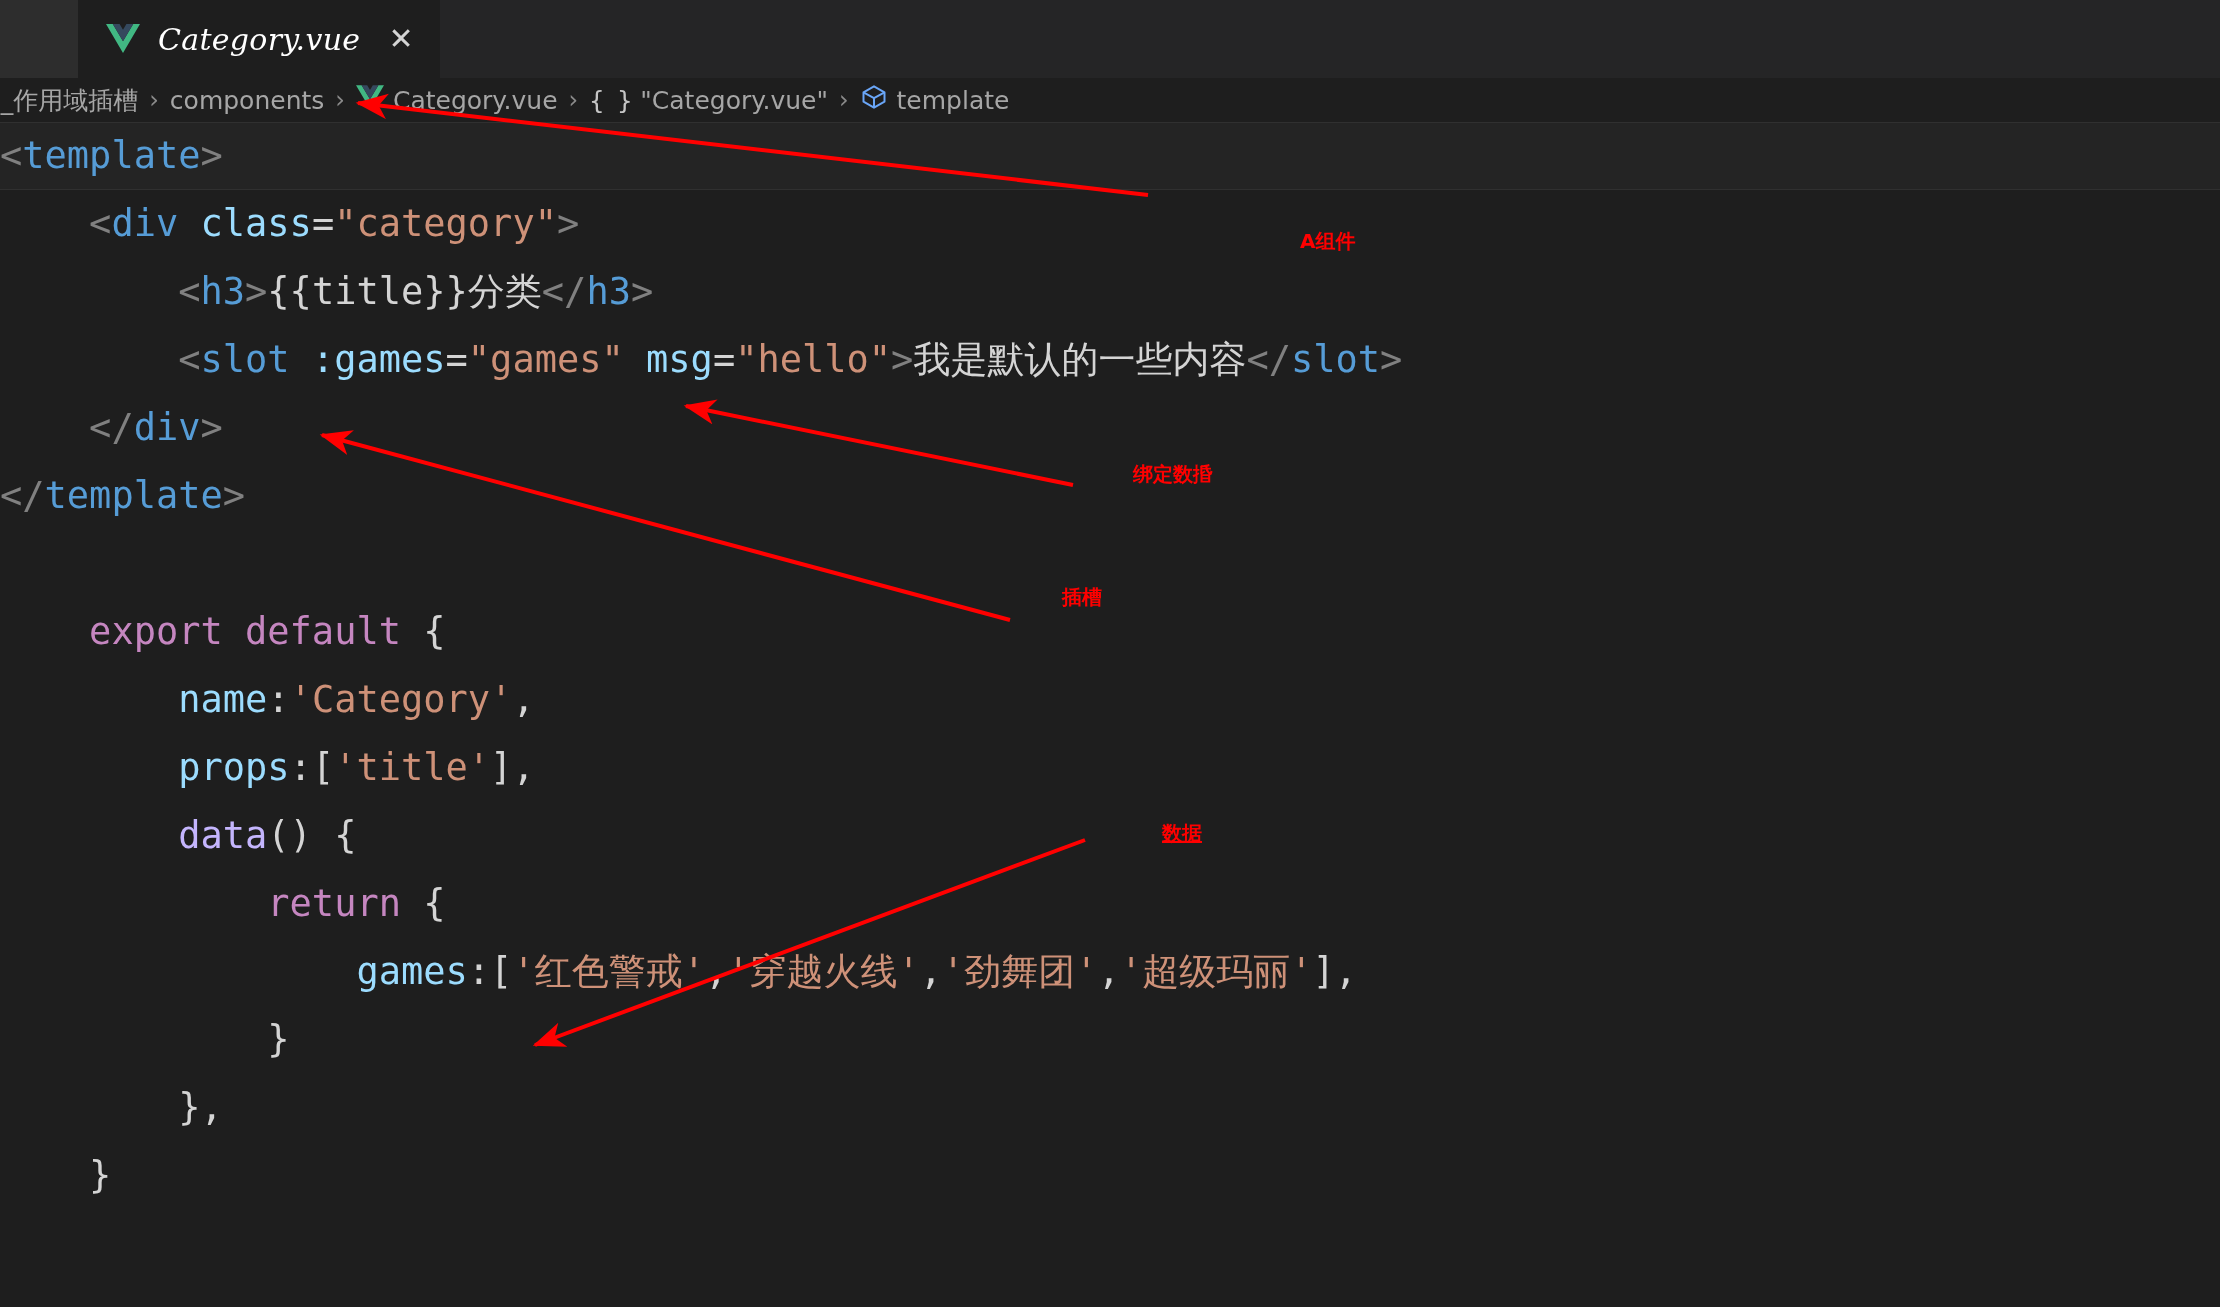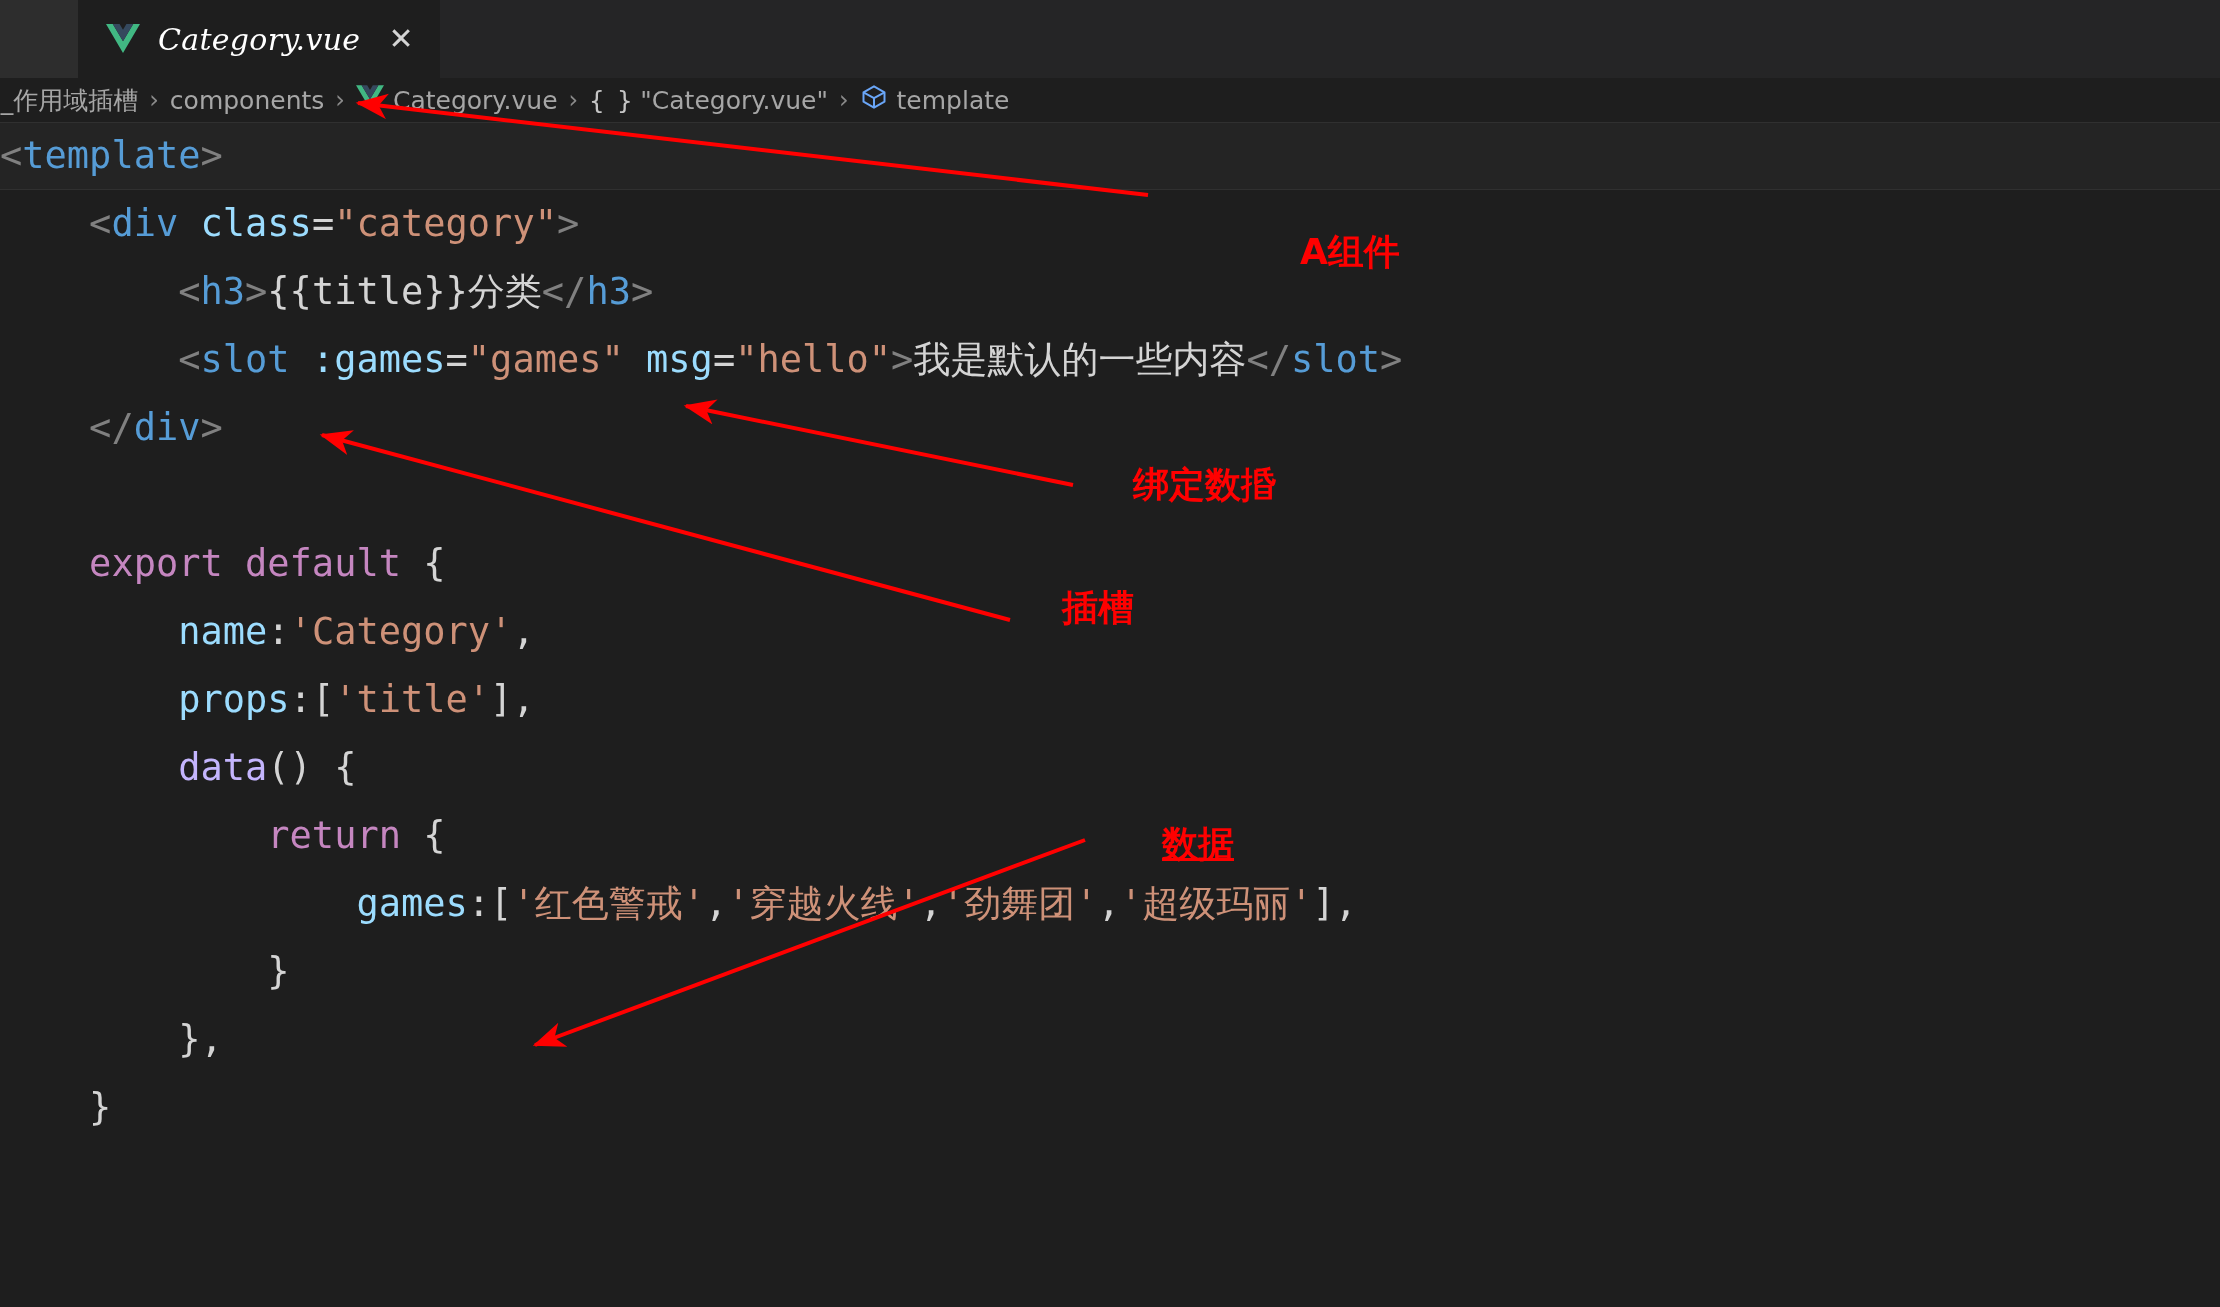--- a/index.html
+++ b/index.html
@@ -141,21 +141,21 @@
   .prop     { color: #9cdcfe; }
   .fn       { color: #c4b5fd; }
   .txt      { color: #d4d4d4; }
 
   
   .annot {
     position: absolute;
     color: #ff0000;
     font-family: "DejaVu Sans", "Liberation Sans", sans-serif;
     font-weight: bold;
-    font-size: 36px;
+    font-size: 20px;
     white-space: nowrap;
   }
   .arrow-layer {
     position: absolute;
     left: 0; top: 0;
     width: 2220px;
     height: 1307px;
     pointer-events: none;
   }
 </style>
@@ -208,20 +208,21 @@
       <span>template</span>
     </span>
   </div>
 
 <div class="editor" id="editor-root">
     <div class="code-line active"><span class="punct">&lt;</span><span class="tag">template</span><span class="punct">&gt;</span></div>
     <div class="code-line"><span class="plain">    </span><span class="punct">&lt;</span><span class="tag">div</span><span class="plain"> </span><span class="attr">class</span><span class="plain">=</span><span class="str">"category"</span><span class="punct">&gt;</span></div>
     <div class="code-line"><span class="plain">        </span><span class="punct">&lt;</span><span class="tag">h3</span><span class="punct">&gt;</span><span class="txt">{{title}}分类</span><span class="punct">&lt;/</span><span class="tag">h3</span><span class="punct">&gt;</span></div>
     <div class="code-line"><span class="plain">        </span><span class="punct">&lt;</span><span class="tag">slot</span><span class="plain"> </span><span class="attr">:games</span><span class="plain">=</span><span class="str">"games"</span><span class="plain"> </span><span class="attr">msg</span><span class="plain">=</span><span class="str">"hello"</span><span class="punct">&gt;</span><span class="txt">我是默认的一些内容</span><span class="punct">&lt;/</span><span class="tag">slot</span><span class="punct">&gt;</span></div>
     <div class="code-line"><span class="plain">    </span><span class="punct">&lt;/</span><span class="tag">div</span><span class="punct">&gt;</span></div>
+    <div class="code-line"><span class="punct">&lt;/</span><span class="tag">template</span><span class="punct">&gt;</span></div>
     <div class="code-line"><span class="plain"> </span></div>
     <div class="code-line"><span class="plain">    </span><span class="kw">export default</span><span class="plain"> {</span></div>
     <div class="code-line"><span class="plain">        </span><span class="prop">name</span><span class="plain">:</span><span class="str">'Category'</span><span class="plain">,</span></div>
     <div class="code-line"><span class="plain">        </span><span class="prop">props</span><span class="plain">:[</span><span class="str">'title'</span><span class="plain">],</span></div>
     <div class="code-line"><span class="plain">        </span><span class="fn">data</span><span class="plain">() {</span></div>
     <div class="code-line"><span class="plain">            </span><span class="kw">return</span><span class="plain"> {</span></div>
     <div class="code-line"><span class="plain">                </span><span class="prop">games</span><span class="plain">:[</span><span class="str">'红色警戒'</span><span class="plain">,</span><span class="str">'穿越火线'</span><span class="plain">,</span><span class="str">'劲舞团'</span><span class="plain">,</span><span class="str">'超级玛丽'</span><span class="plain">],</span></div>
     <div class="code-line"><span class="plain">            }</span></div>
     <div class="code-line"><span class="plain">        },</span></div>
     <div class="code-line"><span class="plain">    }</span></div>

